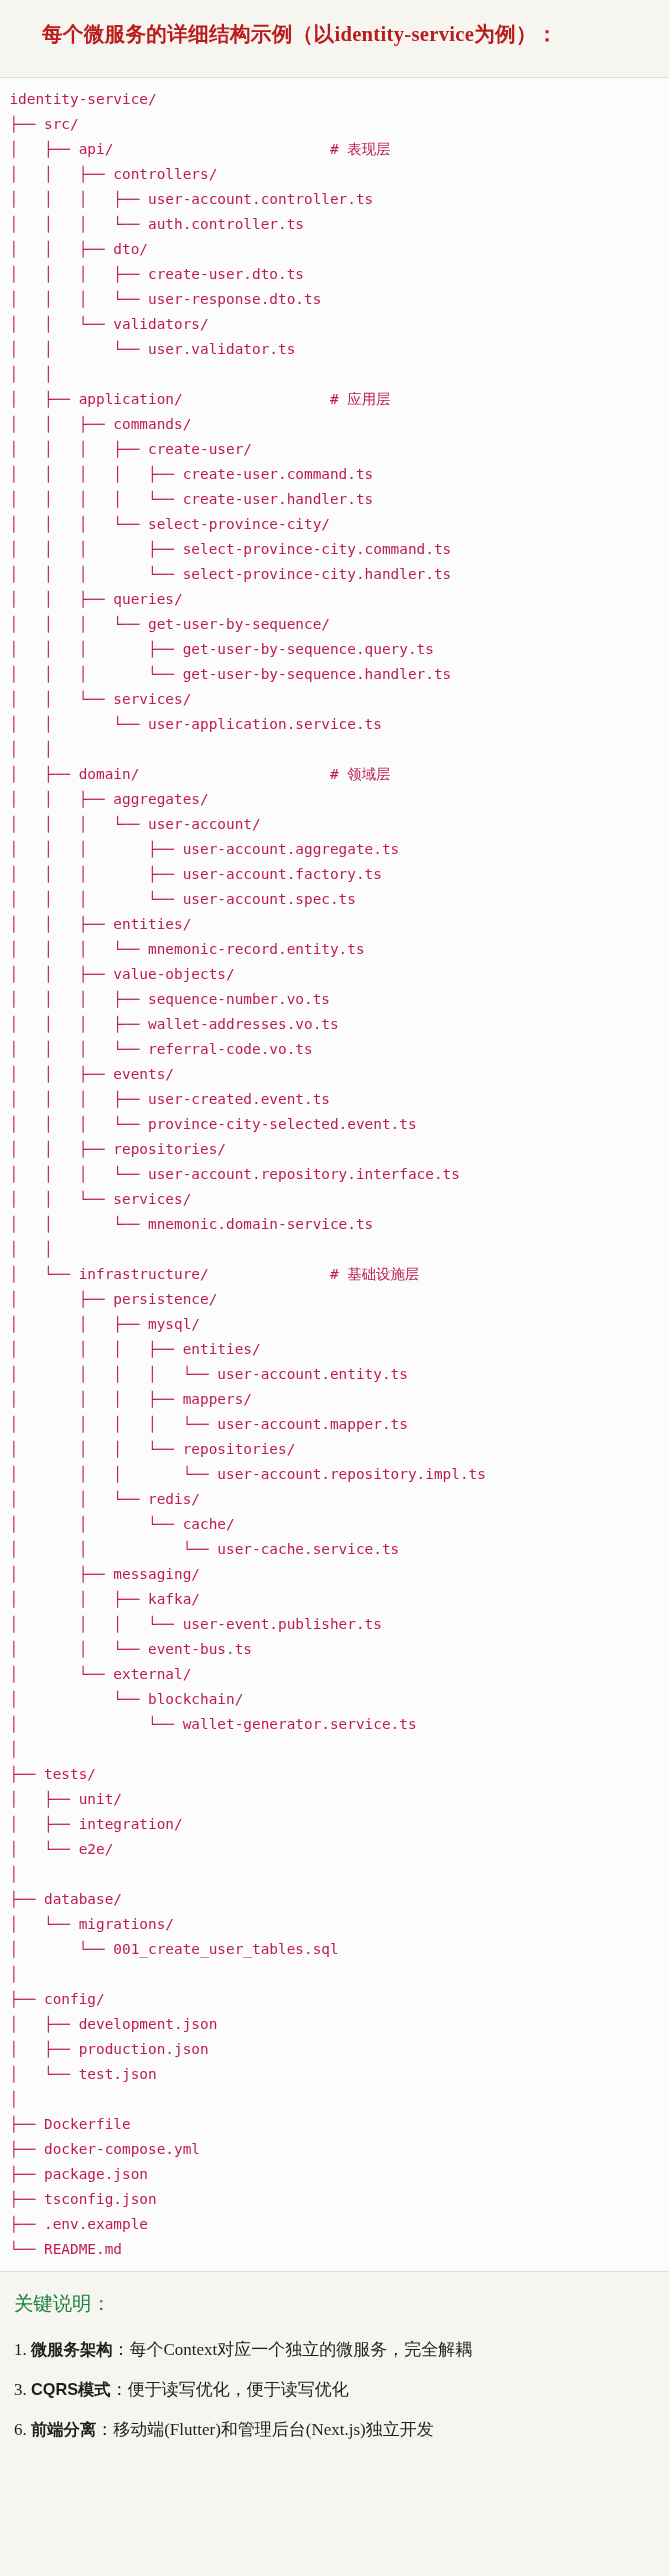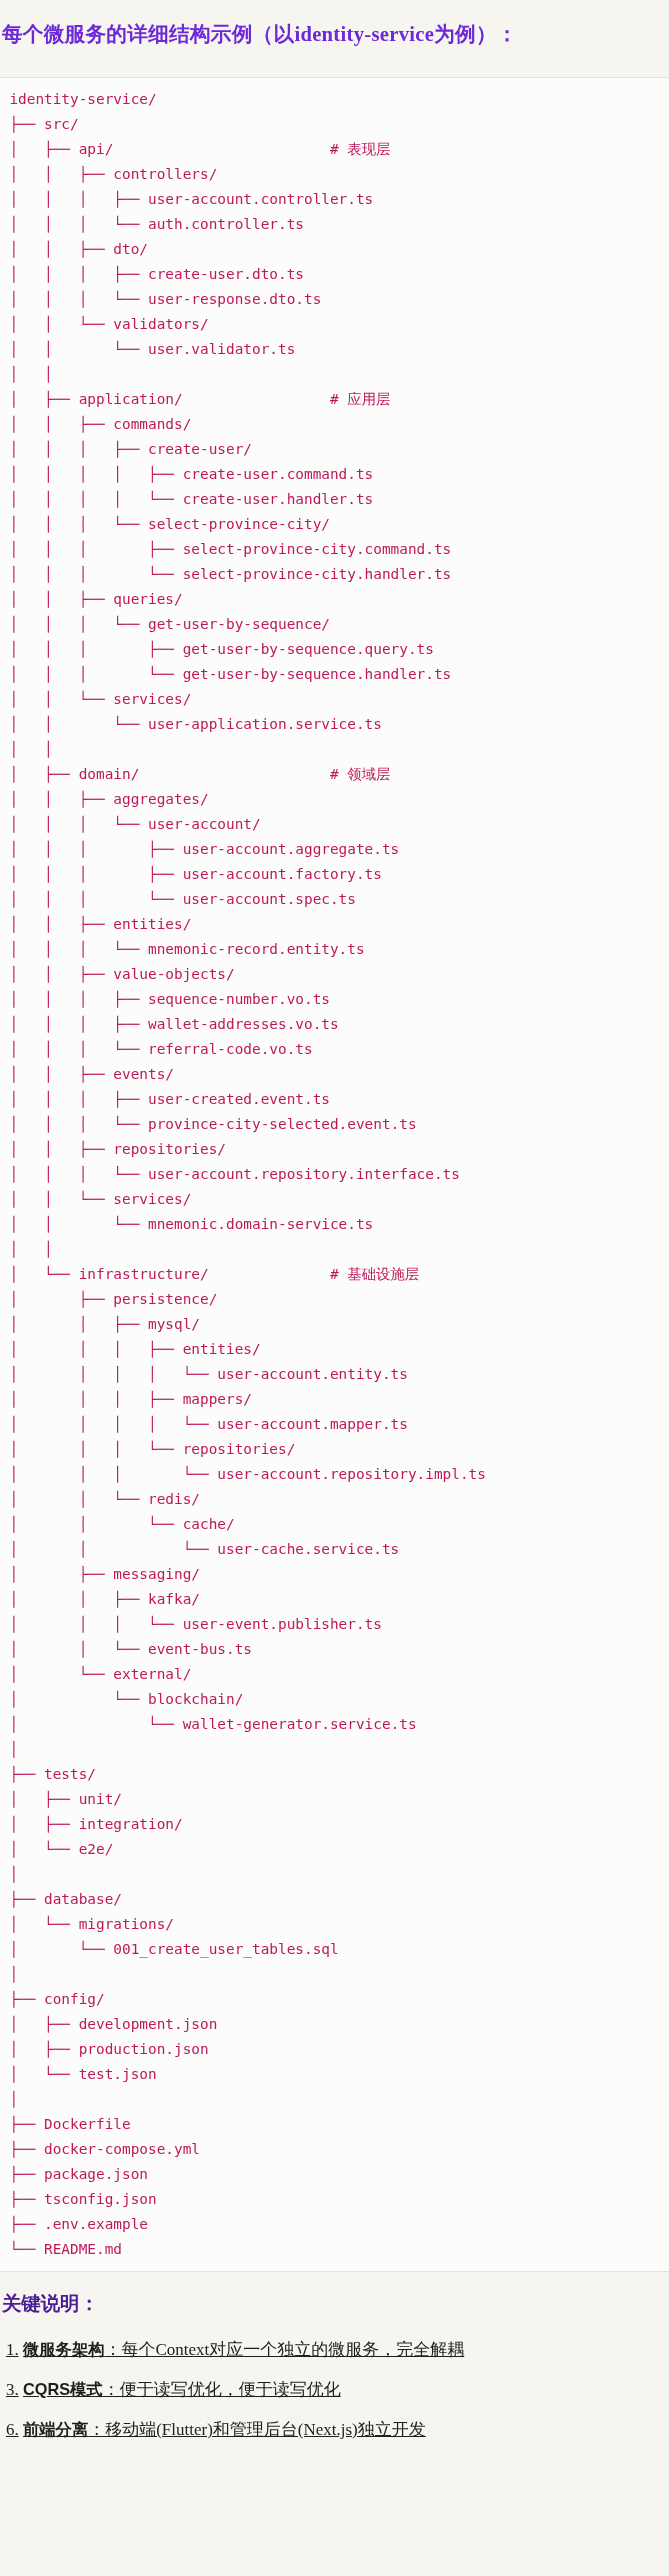--- a/index.html
+++ b/index.html
@@ -9,22 +9,23 @@
     color:#151515;
     font-family:"Liberation Serif", serif;
   }
   .title{
     height:49px;
     box-sizing:border-box;
     padding:7.5px 10px 0 1.9px;
     font-size:20.6px;
     line-height:26px;
     font-weight:700;
-    color:#6d28d9;
+    color:#b91c1c;
     letter-spacing:0.3px;
+    margin-left:40px;
   }
   .codeblock{
     background:#fcfcfa;
     border-top:0.6px solid #e2e0da;
     border-bottom:0.6px solid #e2e0da;
     box-sizing:border-box;
     padding:9.4px 6.3px 9.4px 9.4px;
   }
   .codeblock pre{
     margin:0;
@@ -35,29 +36,28 @@
     white-space:pre;
   }
   .notes{
     box-sizing:border-box;
     padding:17.5px 12.5px 3.8px 1.9px;
     font-size:17px;
     color:#1e1e1e;
   }
   .notes h2{
     font-size:19.4px;
-    font-weight:700;
-    margin:0 0 20px 0;
-    color:#4c1d95;
+    font-weight:400;
+    margin:0 0 20px 12px;
+    color:#15803d;
   }
   .notes ol{
     list-style:none;
-    margin:4px;
+    margin:12px;
     padding:0;
-    text-decoration:underline;
   }
   .notes li{
     margin:0 0 15px 0;
     line-height:24px;
   }
   .notes .num{
     margin-right:4.4px;
   }
   .notes strong{
     font-weight:700;

